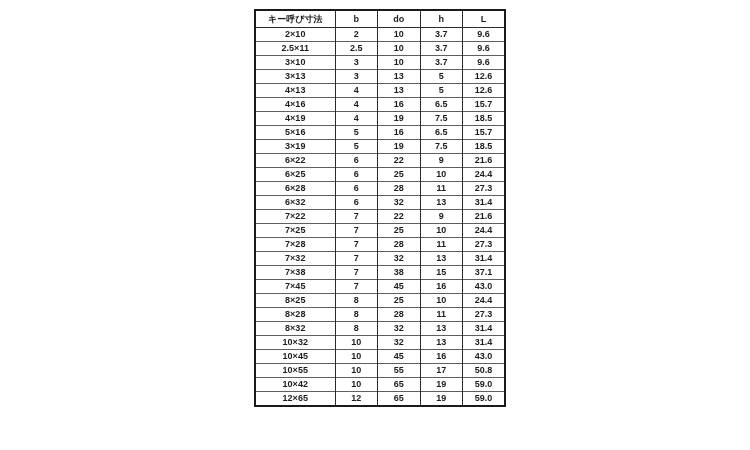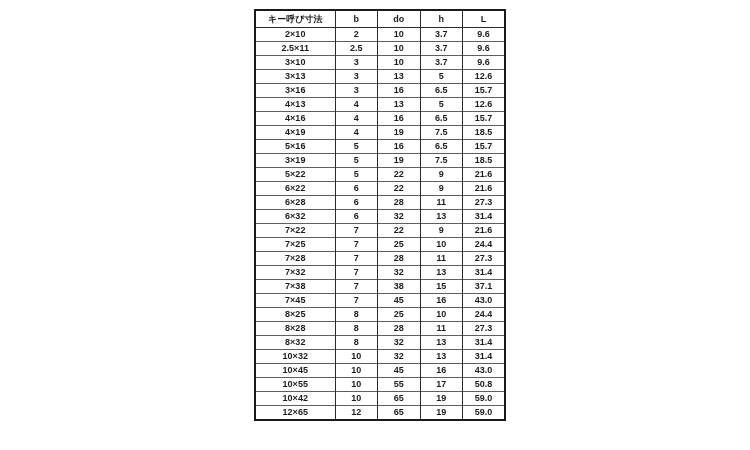--- a/index.html
+++ b/index.html
@@ -101,74 +101,67 @@
         <td>9.6</td>
       </tr>
       <tr>
         <td>3×13</td>
         <td>3</td>
         <td>13</td>
         <td>5</td>
         <td>12.6</td>
       </tr>
       <tr>
-        <td>3×16</td>
-        <td>3</td>
+        <td>4×13</td>
+        <td>4</td>
+        <td>13</td>
+        <td>5</td>
+        <td>12.6</td>
+      </tr>
+      <tr>
+        <td>4×16</td>
+        <td>4</td>
         <td>16</td>
         <td>6.5</td>
         <td>15.7</td>
       </tr>
       <tr>
-        <td>4×13</td>
+        <td>4×19</td>
         <td>4</td>
-        <td>13</td>
-        <td>5</td>
-        <td>12.6</td>
-      </tr>
-      <tr>
-        <td>4×16</td>
-        <td>4</td>
+        <td>19</td>
+        <td>7.5</td>
+        <td>18.5</td>
+      </tr>
+      <tr>
+        <td>5×16</td>
+        <td>5</td>
         <td>16</td>
         <td>6.5</td>
         <td>15.7</td>
       </tr>
       <tr>
-        <td>4×19</td>
-        <td>4</td>
+        <td>3×19</td>
+        <td>5</td>
         <td>19</td>
         <td>7.5</td>
         <td>18.5</td>
       </tr>
       <tr>
-        <td>5×16</td>
-        <td>5</td>
-        <td>16</td>
-        <td>6.5</td>
-        <td>15.7</td>
-      </tr>
-      <tr>
-        <td>3×19</td>
-        <td>5</td>
-        <td>19</td>
-        <td>7.5</td>
-        <td>18.5</td>
-      </tr>
-      <tr>
-        <td>5×22</td>
-        <td>5</td>
+        <td>6×22</td>
+        <td>6</td>
         <td>22</td>
         <td>9</td>
         <td>21.6</td>
       </tr>
       <tr>
-        <td>6×22</td>
-        <td>6</td>
-        <td>22</td>
-        <td>9</td>
-        <td>21.6</td>
+        <td>6×25</td>
+        <td>6</td>
+        <td>25</td>
+        <td>10</td>
+        <td>24.4</td>
       </tr>
       <tr>
         <td>6×28</td>
         <td>6</td>
         <td>28</td>
         <td>11</td>
         <td>27.3</td>
       </tr>
       <tr>
         <td>6×32</td>

